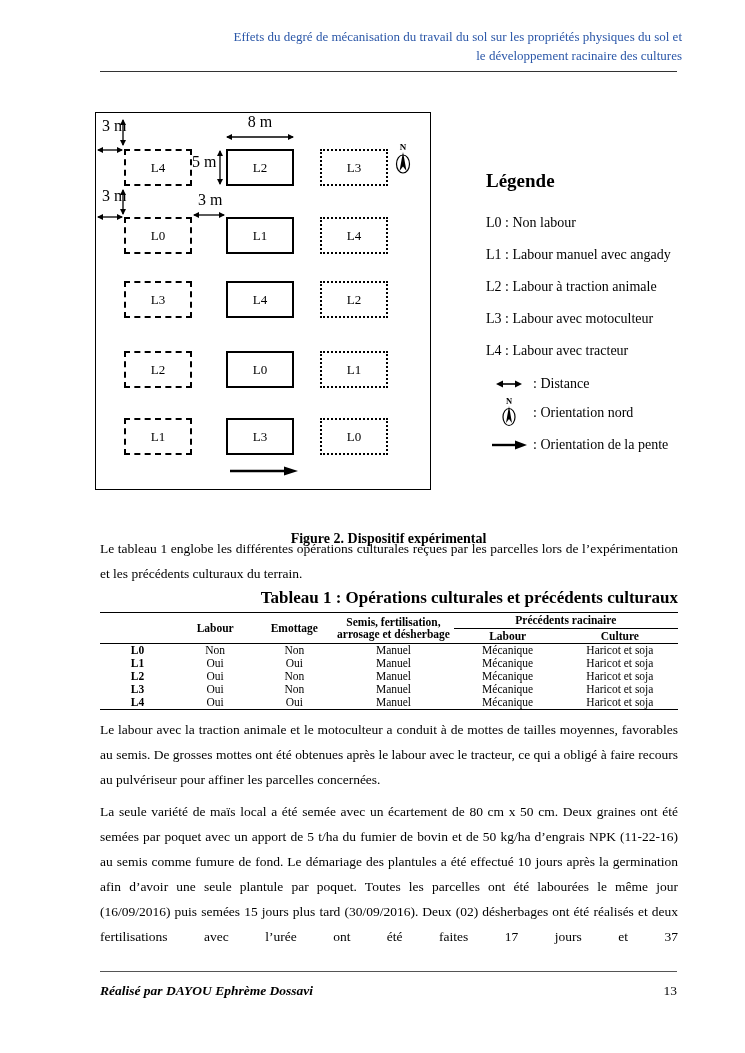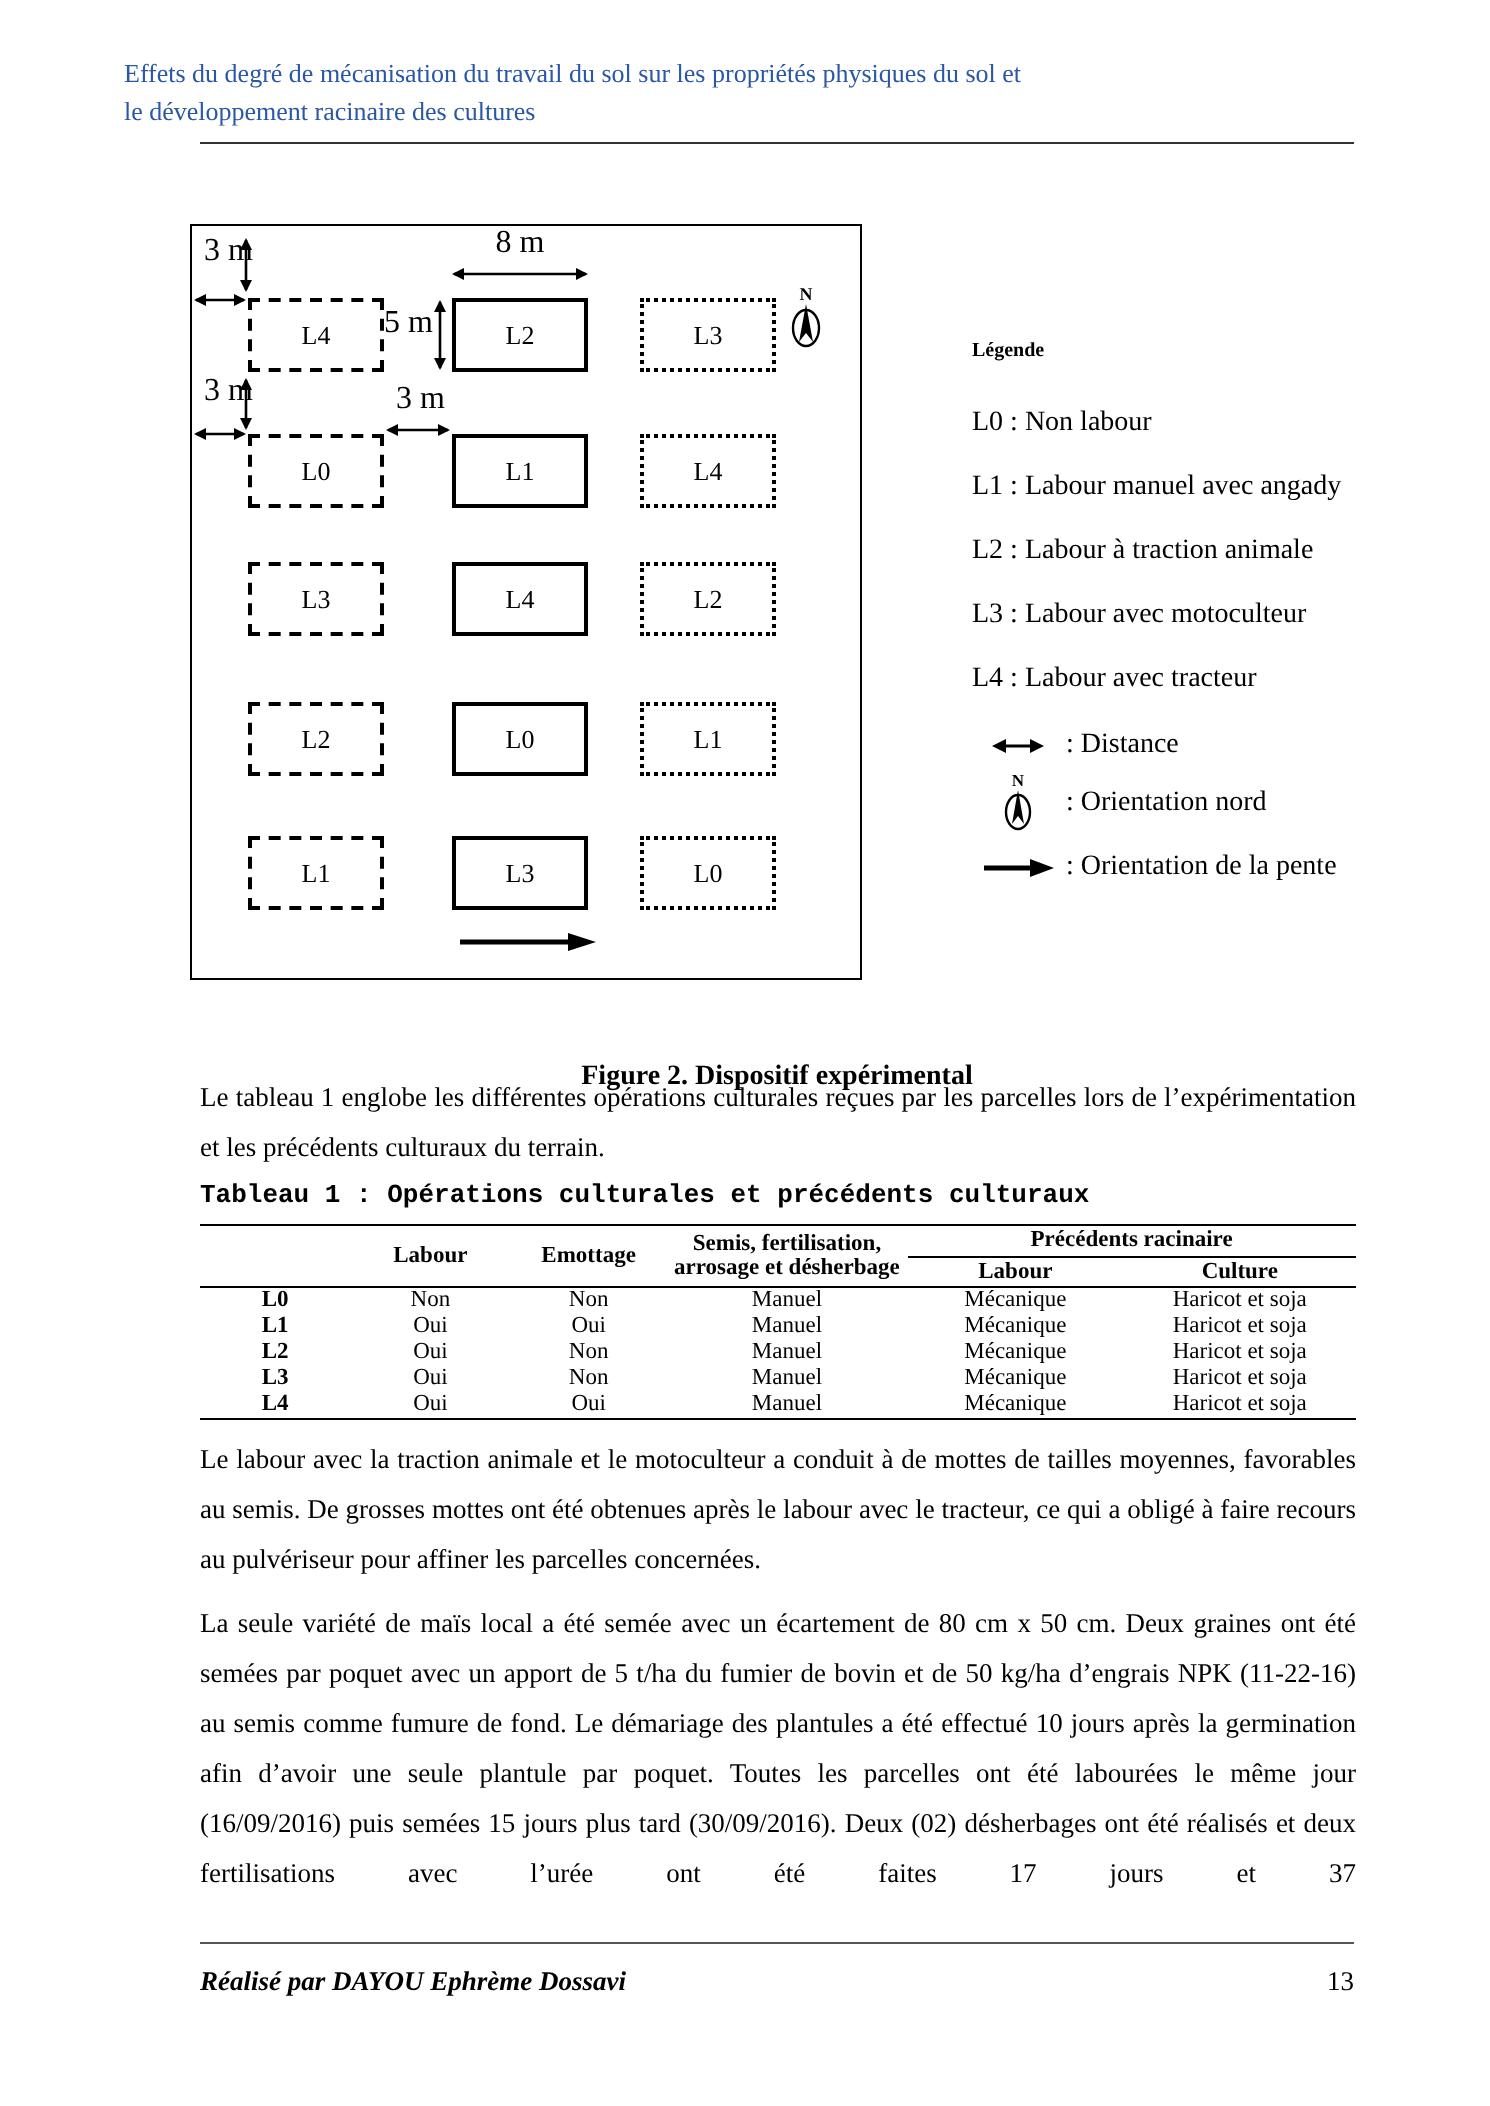--- a/index.html
+++ b/index.html
@@ -1,53 +1,53 @@
 <!DOCTYPE html>
 <html><head>
 <meta charset="utf-8">
 <style>
   * { margin:0; padding:0; box-sizing:border-box; }
   html,body { background:#fff; }
   .page { position:relative; width:745px; height:1053px; background:#fff;
           font-family:"Liberation Serif", serif; color:#000; overflow:hidden; }
 
   
-  .doc-header { position:absolute; top:27px; left:62px; width:620px; text-align:left;
+  .doc-header { position:absolute; top:27px; left:62px; width:620px; text-align:right;
                 font-size:13px; line-height:19px; }
   .header-rule { position:absolute; top:71px; left:100px; width:577px; border-top:1.2px solid #333; }
 
   
   .diagram { position:absolute; left:95px; top:112px; width:336px; height:378px; border:1.5px solid #000; }
   .plot { position:absolute; width:68px; height:37px; display:flex; align-items:center;
           justify-content:center; font-size:13px; background:#fff; }
   .c1 { left:28px;  border:2px dashed #000; }
   .c2 { left:130px; border:2px solid  #000; }
   .c3 { left:224px; border:2px dotted #000; }
   .r1{top:36px}.r2{top:104px}.r3{top:168px}.r4{top:238px}.r5{top:305px}
   .dim { position:absolute; font-size:16px; line-height:14px; }
   .abs { position:absolute; display:block; }
   svg .ln { stroke:#000; stroke-width:1.3; }
   svg polygon { fill:#000; }
   svg text { font-family:"Liberation Serif",serif; font-size:9px; font-weight:bold; fill:#000; }
 
   
   .legend { position:absolute; left:486px; top:170px; width:235px; font-size:14px; }
-  .leg-title { font-weight:bold; font-size:10px; margin-bottom:22px; }
+  .leg-title { font-weight:bold; font-size:19px; margin-bottom:22px; }
   .leg-item { margin-bottom:14px; line-height:18px; }
   .leg-sym { display:flex; align-items:center; padding-left:4px; margin-top:6px; min-height:20px; }
   .leg-sym.tall { margin-top:2px; min-height:33px; }
   .sym-ic { flex:0 0 38px; display:flex; justify-content:center; align-items:center; }
   .sym-label { margin-left:5px; }
 
   
   .caption { position:absolute; top:531px; left:100px; width:577px; text-align:center;
              font-weight:bold; font-size:14px; }
   .content { position:absolute; top:536px; left:100px; width:578px; font-size:13.5px;
              line-height:25px; text-align:justify; }
-  .table-title { text-align:left; font-weight:bold; font-size:13px; line-height:18px; margin-top:3px;font-family:Liberation Mono, monospace; }
+  .table-title { text-align:right; font-weight:bold; font-size:17px; line-height:18px; margin-top:3px; }
   .para.gap { margin-top:7px; }
   .cut { text-align-last: justify; }
 
   
   table { width:100%; border-collapse:collapse; margin-top:5px; font-size:11.5px;
           line-height:12.5px; text-align:center;
           border-top:1.5px solid #000; border-bottom:1.5px solid #000; }
   thead { border-bottom:1.1px solid #000; }
   th { font-weight:bold; vertical-align:middle; padding:1px 2px; }
   th.group-th { border-bottom:1px solid #000; }

